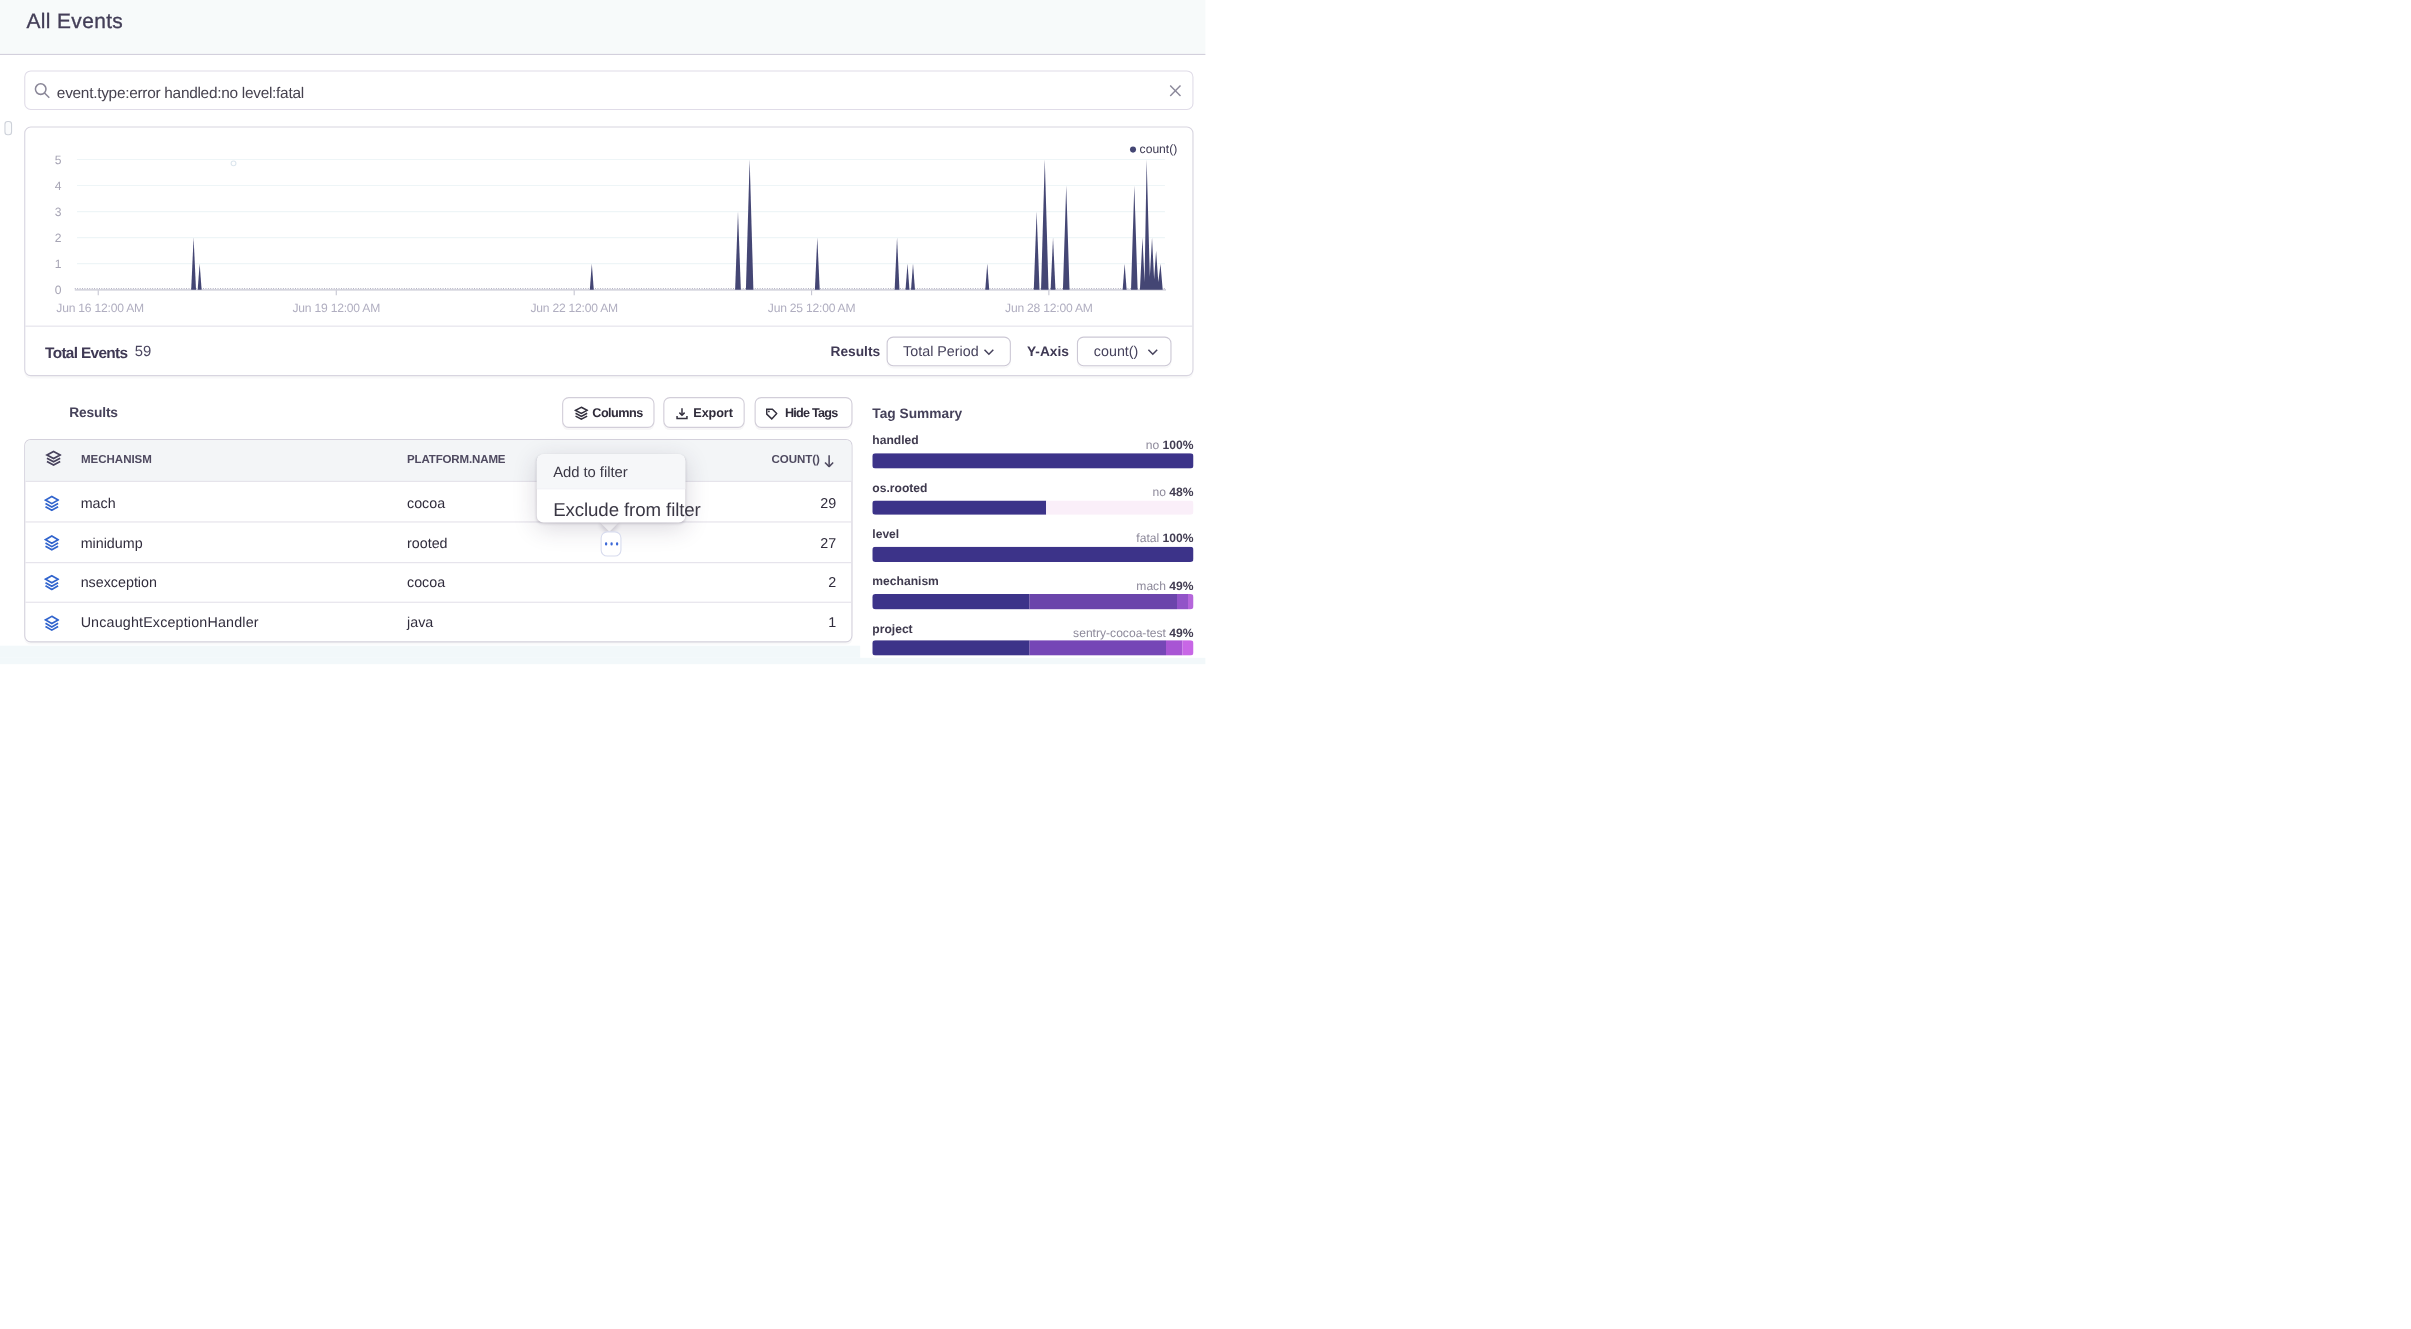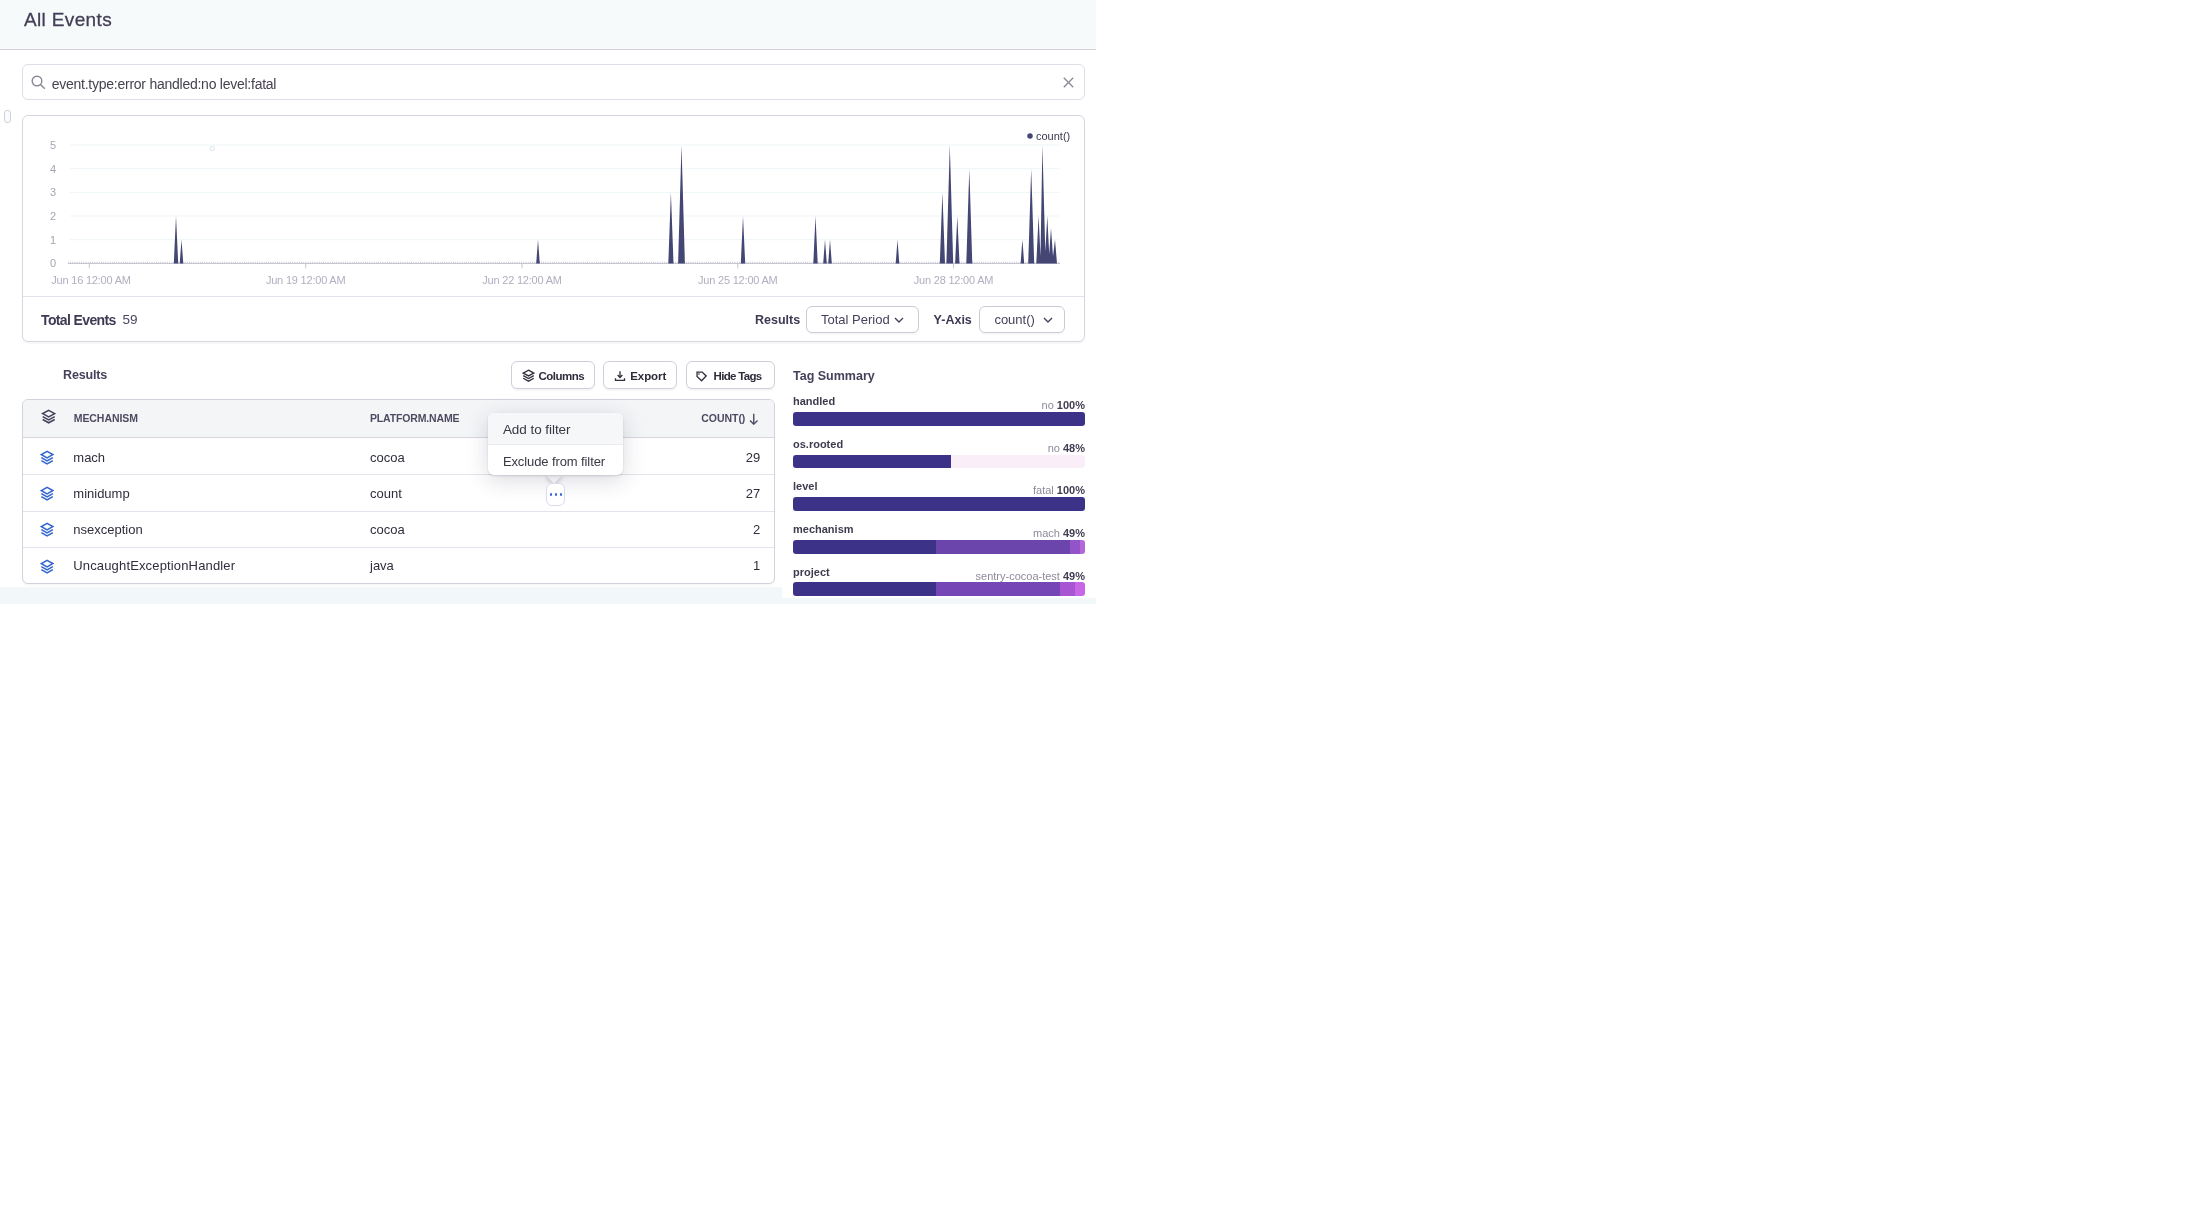--- a/index.html
+++ b/index.html
@@ -195,21 +195,21 @@
   <div class="abs cell" style="left:73.3px; top:449.5px;">mach</div>
   <div class="abs cell" style="left:370px; top:449.5px;">cocoa</div>
   <div class="abs cell" style="left:745.7px; top:449.5px;">29</div>
 
   <svg class="abs" style="left:40px; top:486.2px;" width="14.2" height="15" viewBox="0 0 16 17" fill="none" stroke="#3164cd" stroke-width="1.75">
     <path d="M8 1.5 L14.5 5.2 L8 8.9 L1.5 5.2 Z"></path>
     <path d="M1.5 8.7 L8 12.4 L14.5 8.7"></path>
     <path d="M1.5 12 L8 15.7 L14.5 12"></path>
   </svg>
   <div class="abs cell" style="left:73.3px; top:485.6px;">minidump</div>
-  <div class="abs cell" style="left:370px; top:485.6px;">count</div>
+  <div class="abs cell" style="left:370px; top:485.6px;">rooted</div>
   <div class="abs cell" style="left:745.7px; top:485.6px;">27</div>
 
   <svg class="abs" style="left:40px; top:522.3px;" width="14.2" height="15" viewBox="0 0 16 17" fill="none" stroke="#3164cd" stroke-width="1.75">
     <path d="M8 1.5 L14.5 5.2 L8 8.9 L1.5 5.2 Z"></path>
     <path d="M1.5 8.7 L8 12.4 L14.5 8.7"></path>
     <path d="M1.5 12 L8 15.7 L14.5 12"></path>
   </svg>
   <div class="abs cell" style="left:73.3px; top:521.7px;">nsexception</div>
   <div class="abs cell" style="left:370px; top:521.7px;">cocoa</div>
   <div class="abs cell" style="left:753px; top:521.7px;">2</div>
@@ -220,21 +220,21 @@
     <path d="M1.5 12 L8 15.7 L14.5 12"></path>
   </svg>
   <div class="abs cell" style="left:73.3px; top:557.9px; letter-spacing:0.15px;">UncaughtExceptionHandler</div>
   <div class="abs cell" style="left:370px; top:557.9px;">java</div>
   <div class="abs cell" style="left:753px; top:557.9px;">1</div>
 
   <div class="abs caret"></div>
   <div class="abs popup"></div>
   <div class="abs pop1"></div>
   <div class="abs" style="left:502.9px; top:421.6px; font-size:13.5px; letter-spacing:-0.05px; color:#3a3744;">Add to filter</div>
-  <div class="abs" style="left:502.9px; top:453.5px; font-size:13px; letter-spacing:-0.1px; color:#3a3744;">Exclude from filter</div>
+  <div class="abs" style="left:502.9px; top:453.5px; font-size:17px; letter-spacing:-0.1px; color:#3a3744;">Exclude from filter</div>
   <div class="abs dots">
     <span class="dot" style="left:3px;"></span>
     <span class="dot" style="left:8px;"></span>
     <span class="dot" style="left:13px;"></span>
   </div>
 
   <div class="abs tagsum">Tag Summary</div>
 
   <div class="abs taglabel" style="left:793px; top:395px;">handled</div>
   <div class="abs tagrow" style="top:395px;"><span class="tagval">no </span><span class="tagpct">100%</span></div>

